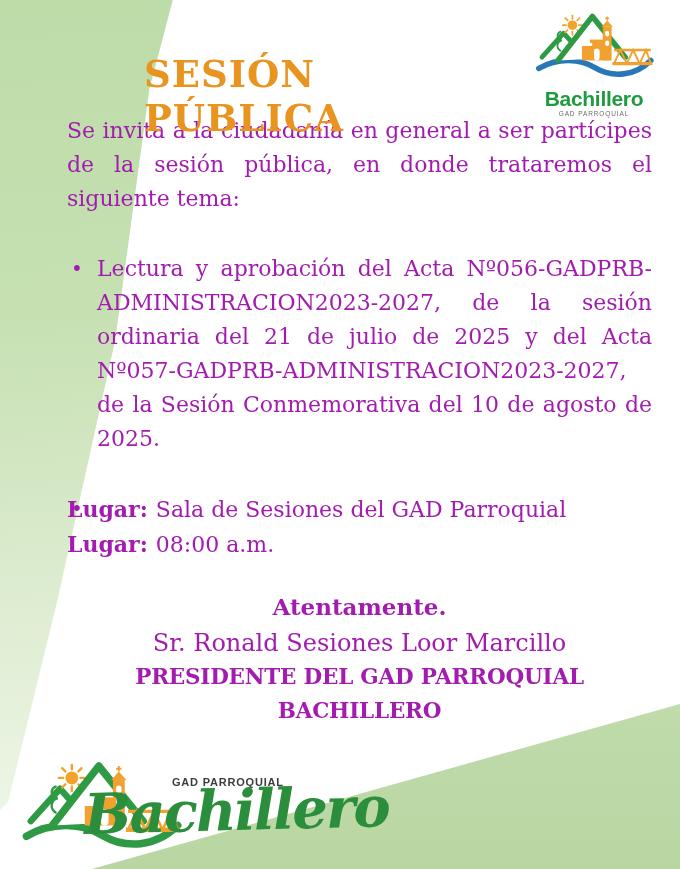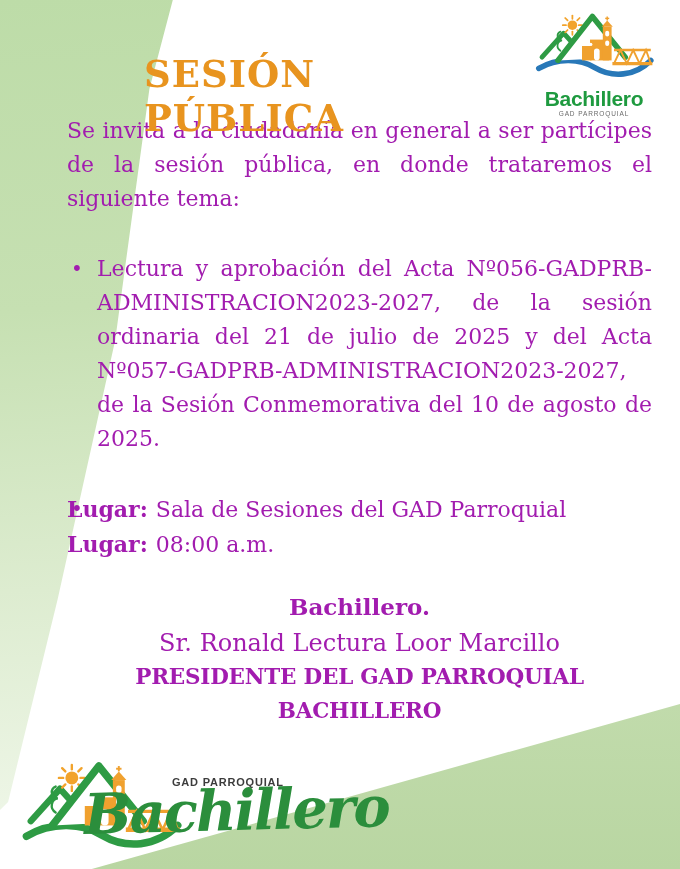--- a/index.html
+++ b/index.html
@@ -149,22 +149,22 @@
         <span class="bullet">•</span>
       </li>
     </ul>
 
     <div class="details">
       <p class="detail-line"><strong class="detail-label">Lugar:</strong><span class="detail-value">Sala de Sesiones del GAD Parroquial</span></p>
       <p class="detail-line"><strong class="detail-label">Lugar:</strong><span class="detail-value">08:00 a.m.</span></p>
     </div>
 
     <div class="signature">
-      <p class="sig-closing">Bachillero.</p>
-      <p class="sig-name">Sr. Ronald Lectura Loor Marcillo</p>
+      <p class="sig-closing">Atentamente.</p>
+      <p class="sig-name">Sr. Ronald Sesiones Loor Marcillo</p>
       <p class="sig-role">PRESIDENTE DEL GAD PARROQUIAL BACHILLERO</p>
     </div>
   </div>
 
   <div class="footer-logo" style="--river:#2E9B44;">
     <svg width="162" height="108" viewBox="0 0 150 100">
       <use href="#emblem"></use>
     </svg>
     <div class="fl-sub">GAD PARROQUIAL</div>
     <div class="fl-script">Bachillero</div>

